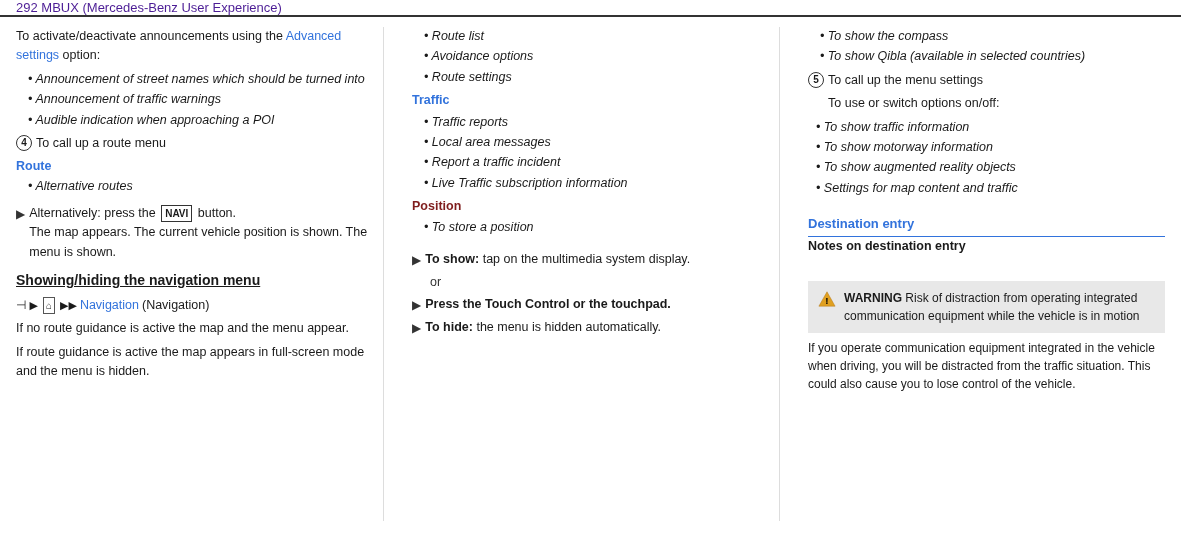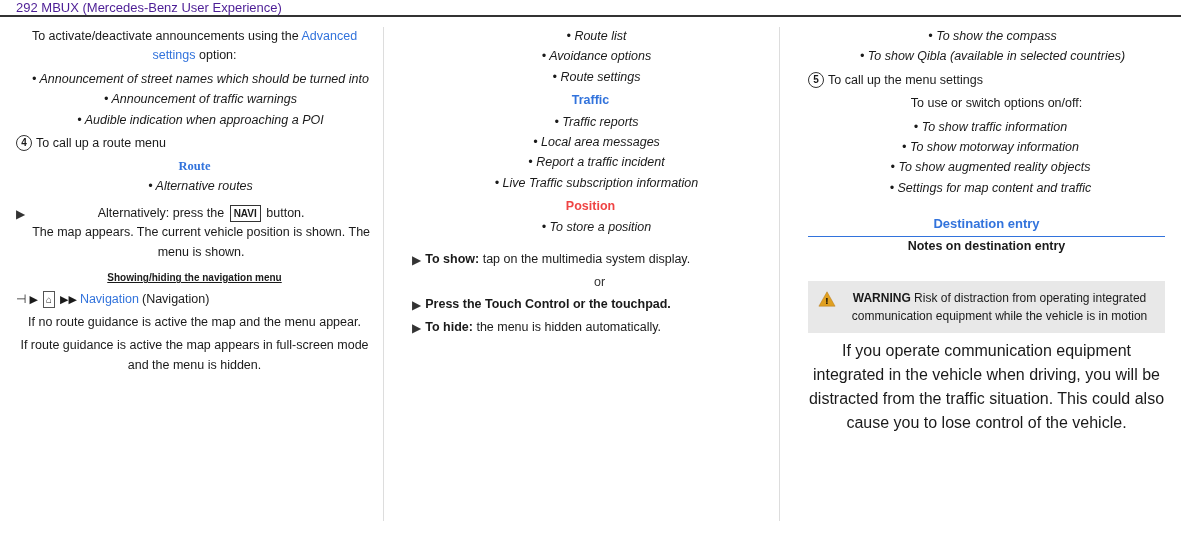--- a/index.html
+++ b/index.html
@@ -16,21 +16,20 @@
       border-bottom: 2px solid #333;
       padding: 0 16px;
       font-size: 13px;
       color: #4c1d95;
     }
     .content-area {
       display: flex;
       padding: 10px 16px 10px 16px;
       gap: 18px;
       height: calc(542px - 28px);
-      text-align: center;
     }
     .col {
       flex: 1;
       padding: 0 10px;
       border-right: 1px solid #ddd;
       font-size: 12.5px;
       line-height: 1.55;
     }
     .col:last-child {
       border-right: none;
@@ -39,21 +38,21 @@
     .col-right { padding-right: 0; }
 
     p { margin-bottom: 4px; }
     ul { margin-left: 12px; margin-bottom: 4px; list-style: none; }
     ul li::before { content: "• "; }
     ul li { margin-bottom: 1px; font-style: italic; }
 
     .link-blue { color: #3273dc; text-decoration: none; }
     .section-heading {
       font-weight: bold;
-      font-size: 10px;
+      font-size: 14px;
       text-decoration: underline;
       margin: 6px 0 4px 0;
     }
     .arrow-item {
       display: flex;
       align-items: flex-start;
       margin-bottom: 4px;
     }
     .arrow-symbol {
       color: #333;
@@ -129,23 +128,23 @@
       flex-shrink: 0;
       width: 18px;
       height: 18px;
       margin-top: 1px;
     }
     .warning-text {
       font-size: 12px;
       line-height: 1.5;
     }
     .warning-text strong { font-weight: bold; }
-    .position-heading { color: #ef4444; font-weight: bold; font-size: 12.5px; margin-bottom: 2px; }
+    .position-heading { color: #7f1d1d; font-weight: bold; font-size: 12.5px; margin-bottom: 2px; }
     .traffic-heading { color: #3273dc; font-weight: bold; font-size: 12.5px; margin-bottom: 2px; }
-    .route-heading { color: #3273dc; font-weight: bold; font-size: 12.5px; margin-bottom: 12px; font-family: Liberation Serif, serif; }
+    .route-heading { color: #3273dc; font-weight: bold; font-size: 12.5px; margin-bottom: 12px; }
     .nav-path {
       display: flex;
       align-items: center;
       gap: 3px;
       margin-bottom: 4px;
       flex-wrap: wrap;
     }
   </style>
 </head>
 <body>
@@ -272,16 +271,16 @@
         <svg class="warning-triangle" viewBox="0 0 20 18" xmlns="http://www.w3.org/2000/svg">
           <polygon points="10,1 19,17 1,17" fill="#e0a020" stroke="#b07010" stroke-width="0.5"></polygon>
           <text x="10" y="15" text-anchor="middle" font-size="11" font-weight="bold" fill="#000">!</text>
         </svg>
         <div class="warning-text">
           <strong>WARNING</strong>
           <span>Risk of distraction from operating integrated communication equipment while the vehicle is in motion</span>
         </div>
       </div>
 
-      <p style="font-size:16px; line-height:1.5;">If you operate communication equipment integrated in the vehicle when driving, you will be distracted from the traffic situation. This could also cause you to lose control of the vehicle.</p>
+      <p style="font-size:12px; line-height:1.5;">If you operate communication equipment integrated in the vehicle when driving, you will be distracted from the traffic situation. This could also cause you to lose control of the vehicle.</p>
     </div>
   </div>
 </div>
 
 </body></html>

